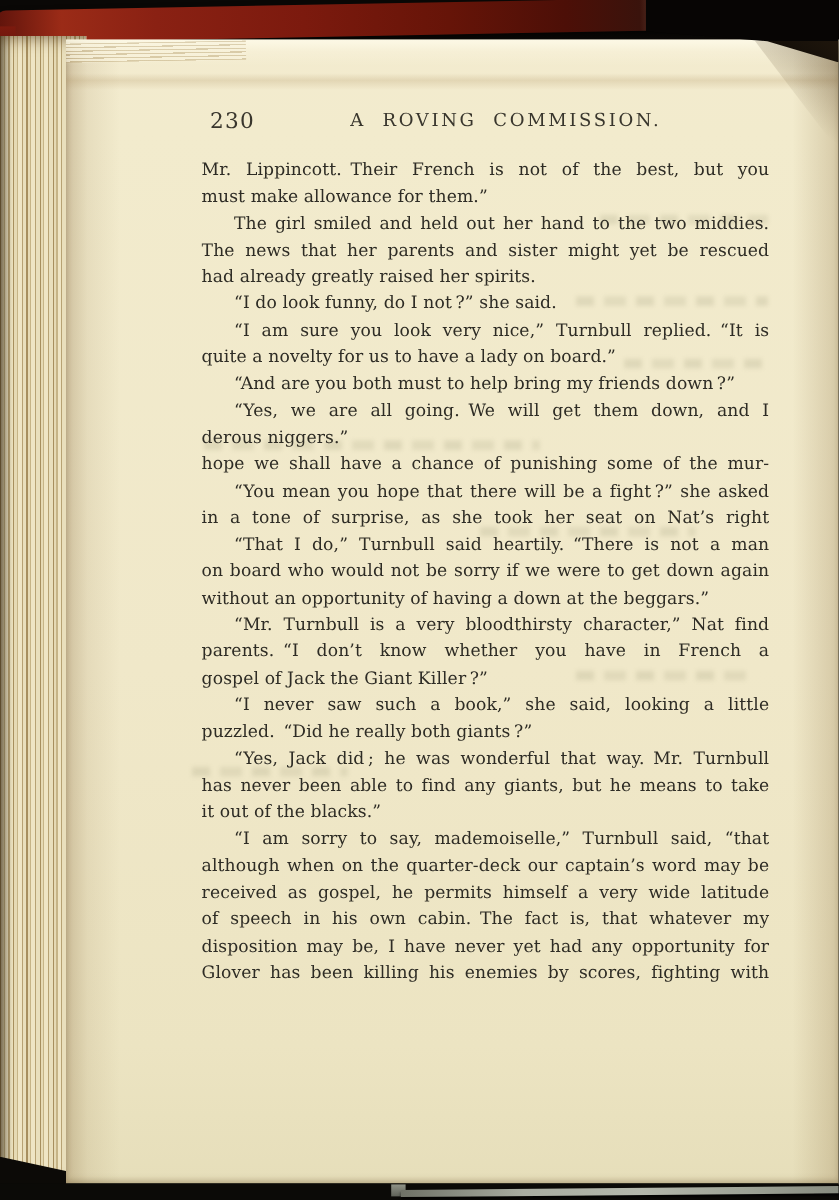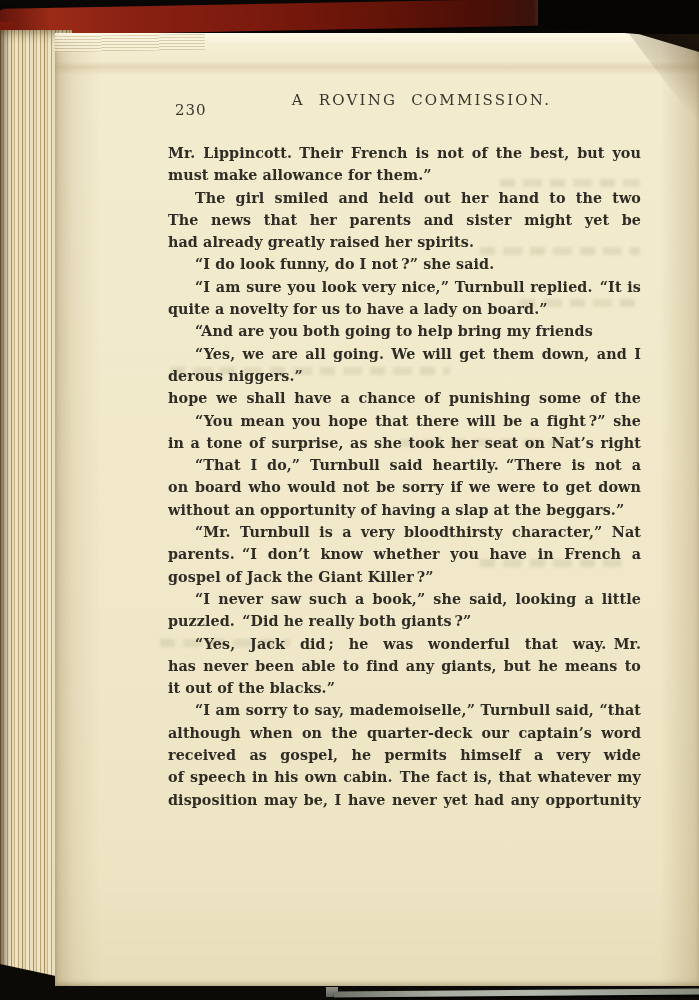--- a/index.html
+++ b/index.html
@@ -82,27 +82,27 @@
     background:linear-gradient(180deg,#8f9287,#5f6258);
   }
   
   .text-block{
     position:absolute;left:113px;top:58px;width:473px;color:#2e2c25;
   }
   .page-header{
     position:relative;height:18px;font-size:14px;letter-spacing:.5px;color:#39362d;
   }
   .page-number{
-    position:absolute;left:7px;top:10px;font-size:15px;letter-spacing:1px;
+    position:absolute;left:7px;top:0;font-size:18px;letter-spacing:1px;
   }
   .running-title{
     text-align:center;letter-spacing:2.2px;word-spacing:7px;font-size:15px;
     padding-left:34px;
   }
-  .page-body{margin-top:33px;font-weight:bold;}
+  .page-body{margin-top:22px;}
   .line{
     height:22.3px;line-height:22.3px;font-size:14.3px;letter-spacing:.1px;
     overflow:hidden;white-space:pre-wrap;
   }
   .line.j{text-align:justify;text-align-last:justify;}
   .line.ind{padding-left:27px;}
   
   .ghost{
     position:absolute;height:8px;opacity:.5;filter:blur(1.7px);
     background:repeating-linear-gradient(90deg,
@@ -140,42 +140,43 @@
       </div>
       <div class="page-body">
           <div class="line j">Mr. Lippincott. Their French is not of the best, but you</div>
           <div class="line">must make allowance for them.”</div>
           <div class="line j ind">The girl smiled and held out her hand to the two middies.</div>
           <div class="line j">The news that her parents and sister might yet be rescued</div>
           <div class="line">had already greatly raised her spirits.</div>
           <div class="line ind">“I do look funny, do I not ?” she said.</div>
           <div class="line j ind">“I am sure you look very nice,” Turnbull replied. “It is</div>
           <div class="line">quite a novelty for us to have a lady on board.”</div>
-          <div class="line ind">“And are you both going to help bring my friends down ?”</div>
+          <div class="line ind">“And are you both must to help bring my friends down ?”</div>
           <div class="line j ind">“Yes, we are all going. We will get them down, and I</div>
           <div class="line">derous niggers.”</div>
           <div class="line j">hope we shall have a chance of punishing some of the mur-</div>
           <div class="line j ind">“You mean you hope that there will be a fight ?” she asked</div>
           <div class="line j">in a tone of surprise, as she took her seat on Nat’s right</div>
           <div class="line j ind">“That I do,” Turnbull said heartily. “There is not a man</div>
           <div class="line j">on board who would not be sorry if we were to get down again</div>
-          <div class="line">without an opportunity of having a slap at the beggars.”</div>
+          <div class="line">without an opportunity of having a down at the beggars.”</div>
           <div class="line j ind">“Mr. Turnbull is a very bloodthirsty character,” Nat find</div>
           <div class="line j">parents. “I don’t know whether you have in French a</div>
           <div class="line">gospel of Jack the Giant Killer ?”</div>
           <div class="line j ind">“I never saw such a book,” she said, looking a little</div>
           <div class="line">puzzled. “Did he really both giants ?”</div>
           <div class="line j ind">“Yes, Jack did ; he was wonderful that way. Mr. Turnbull</div>
           <div class="line j">has never been able to find any giants, but he means to take</div>
           <div class="line">it out of the blacks.”</div>
           <div class="line j ind">“I am sorry to say, mademoiselle,” Turnbull said, “that</div>
           <div class="line j">although when on the quarter-deck our captain’s word may be</div>
           <div class="line j">received as gospel, he permits himself a very wide latitude</div>
           <div class="line j">of speech in his own cabin. The fact is, that whatever my</div>
           <div class="line j">disposition may be, I have never yet had any opportunity for</div>
+          <div class="line j">Glover has been killing his enemies by scores, fighting with</div>
         </div>
     </div>
   </div>
 
   <div class="corner-black"></div>
   <div class="corner-shadow"></div>
 
   <div class="bottom-strip"></div>
   <div class="cradle-notch"></div>
   <div class="cradle-bar"></div>

